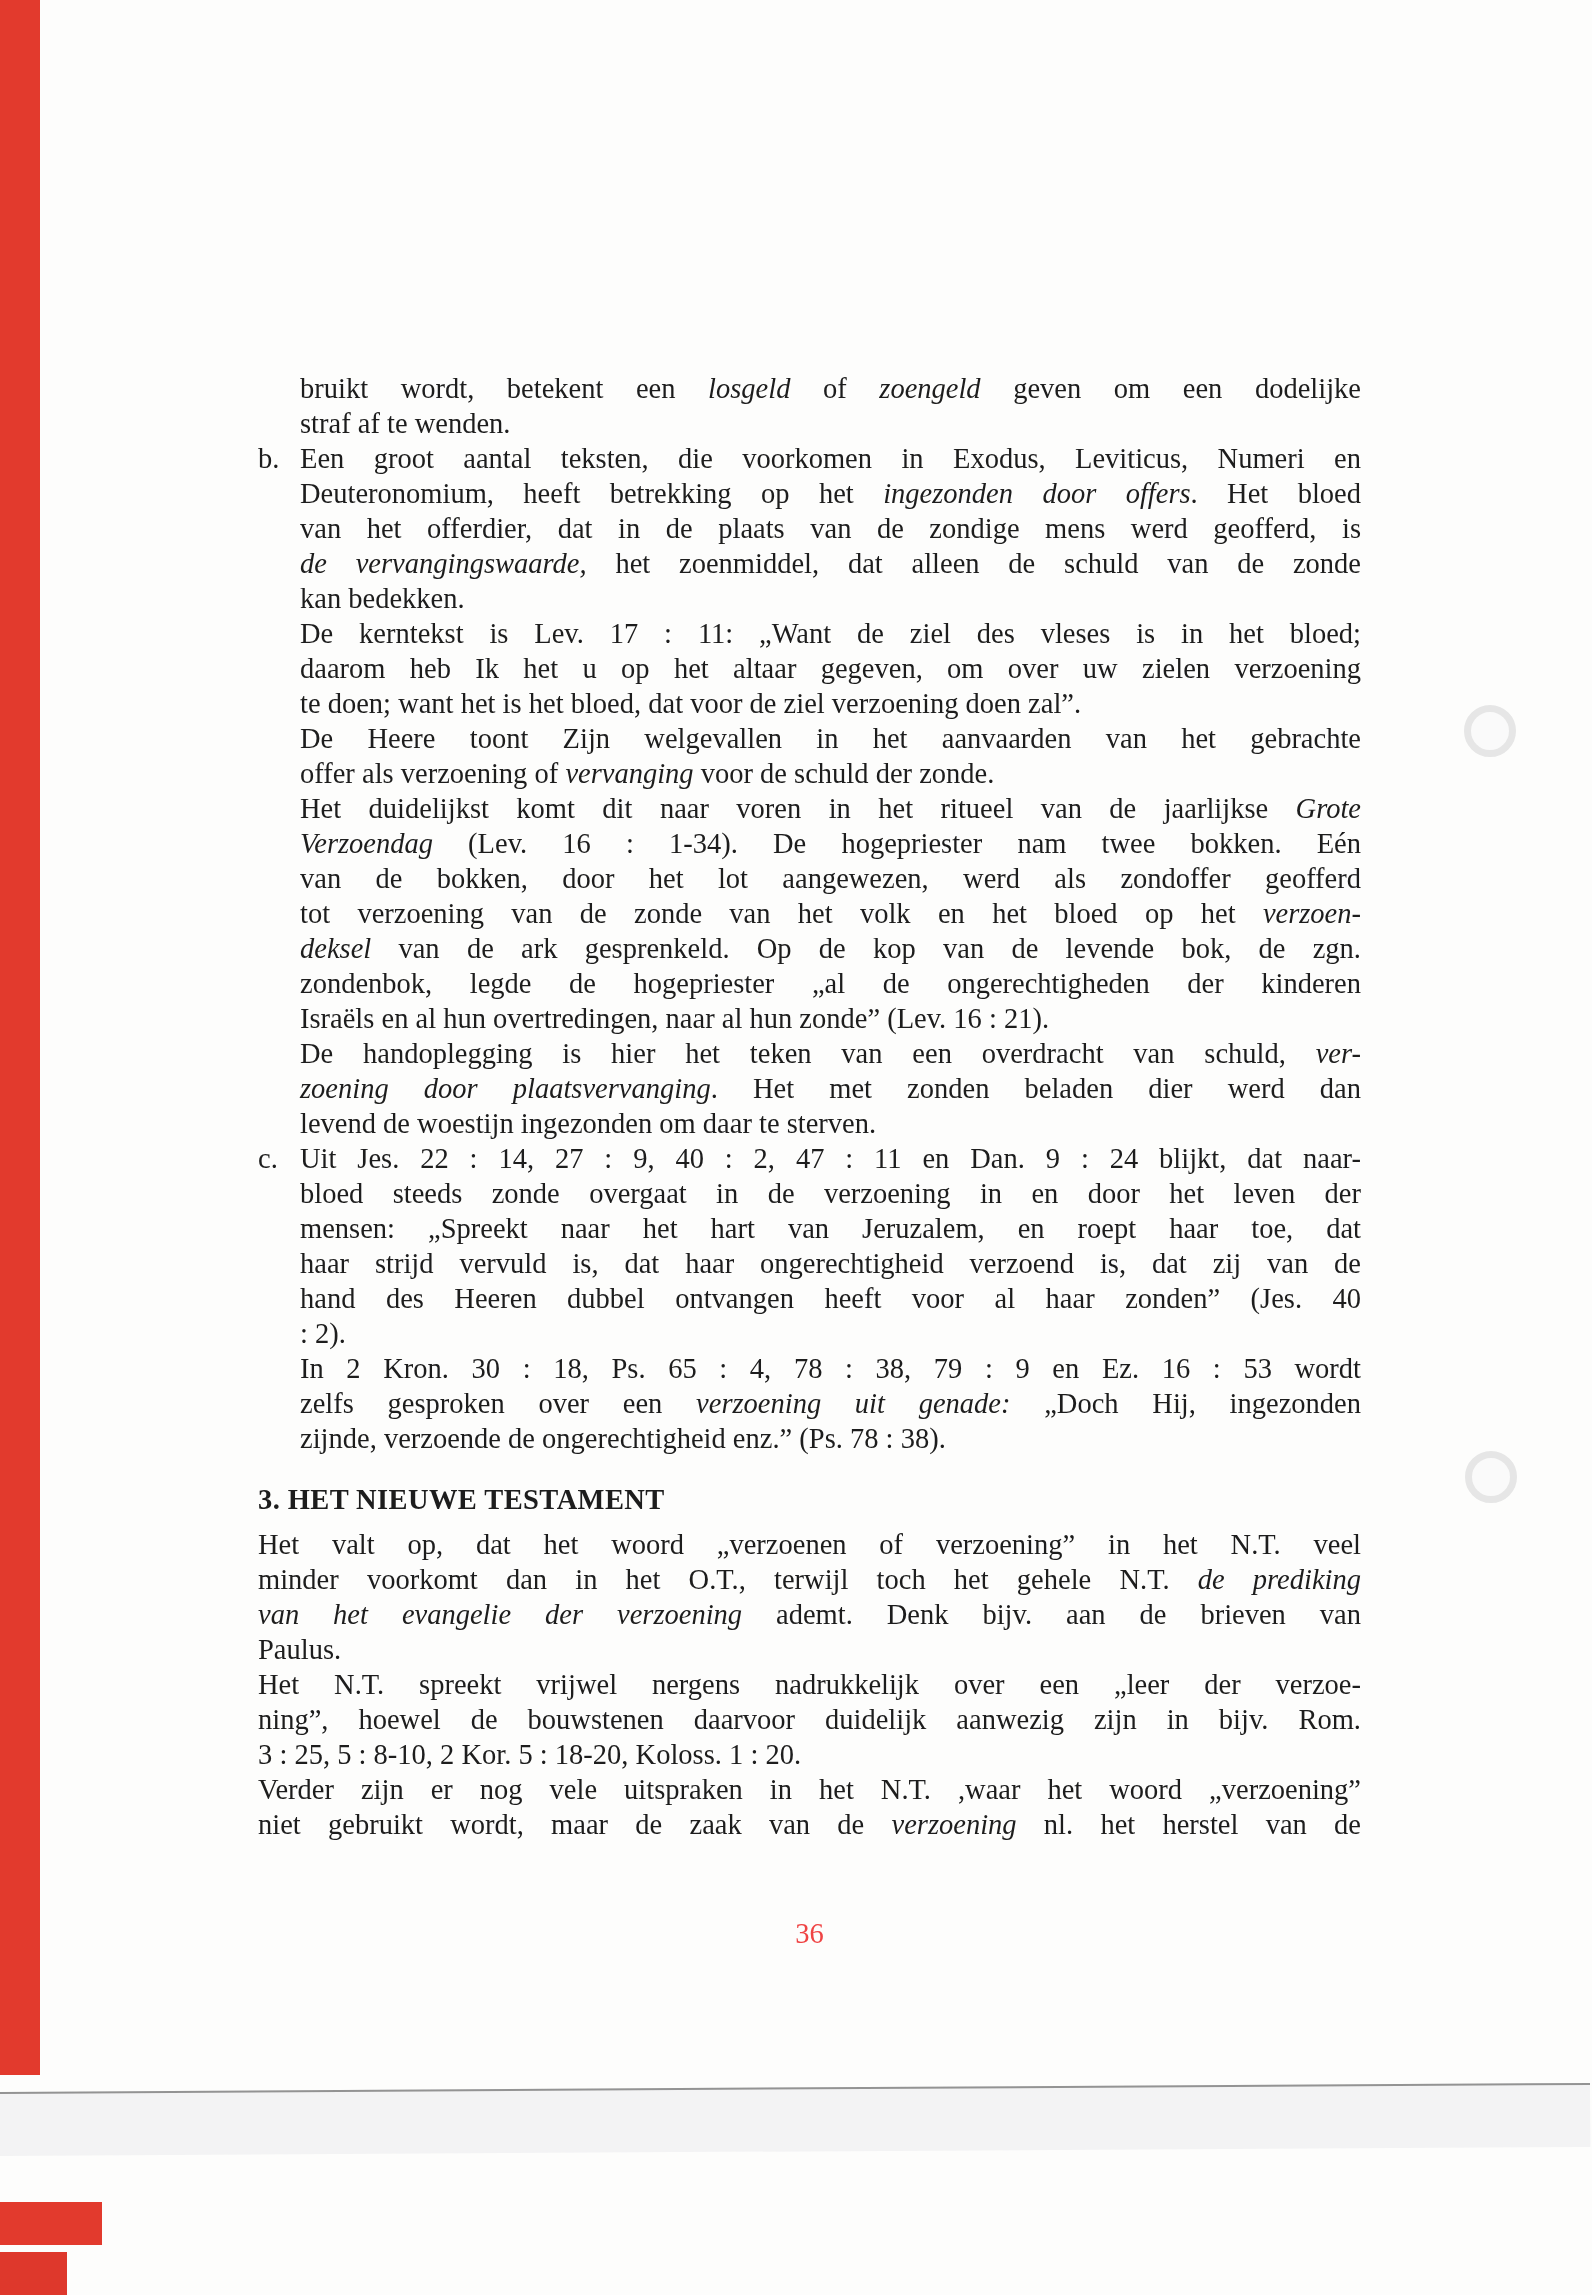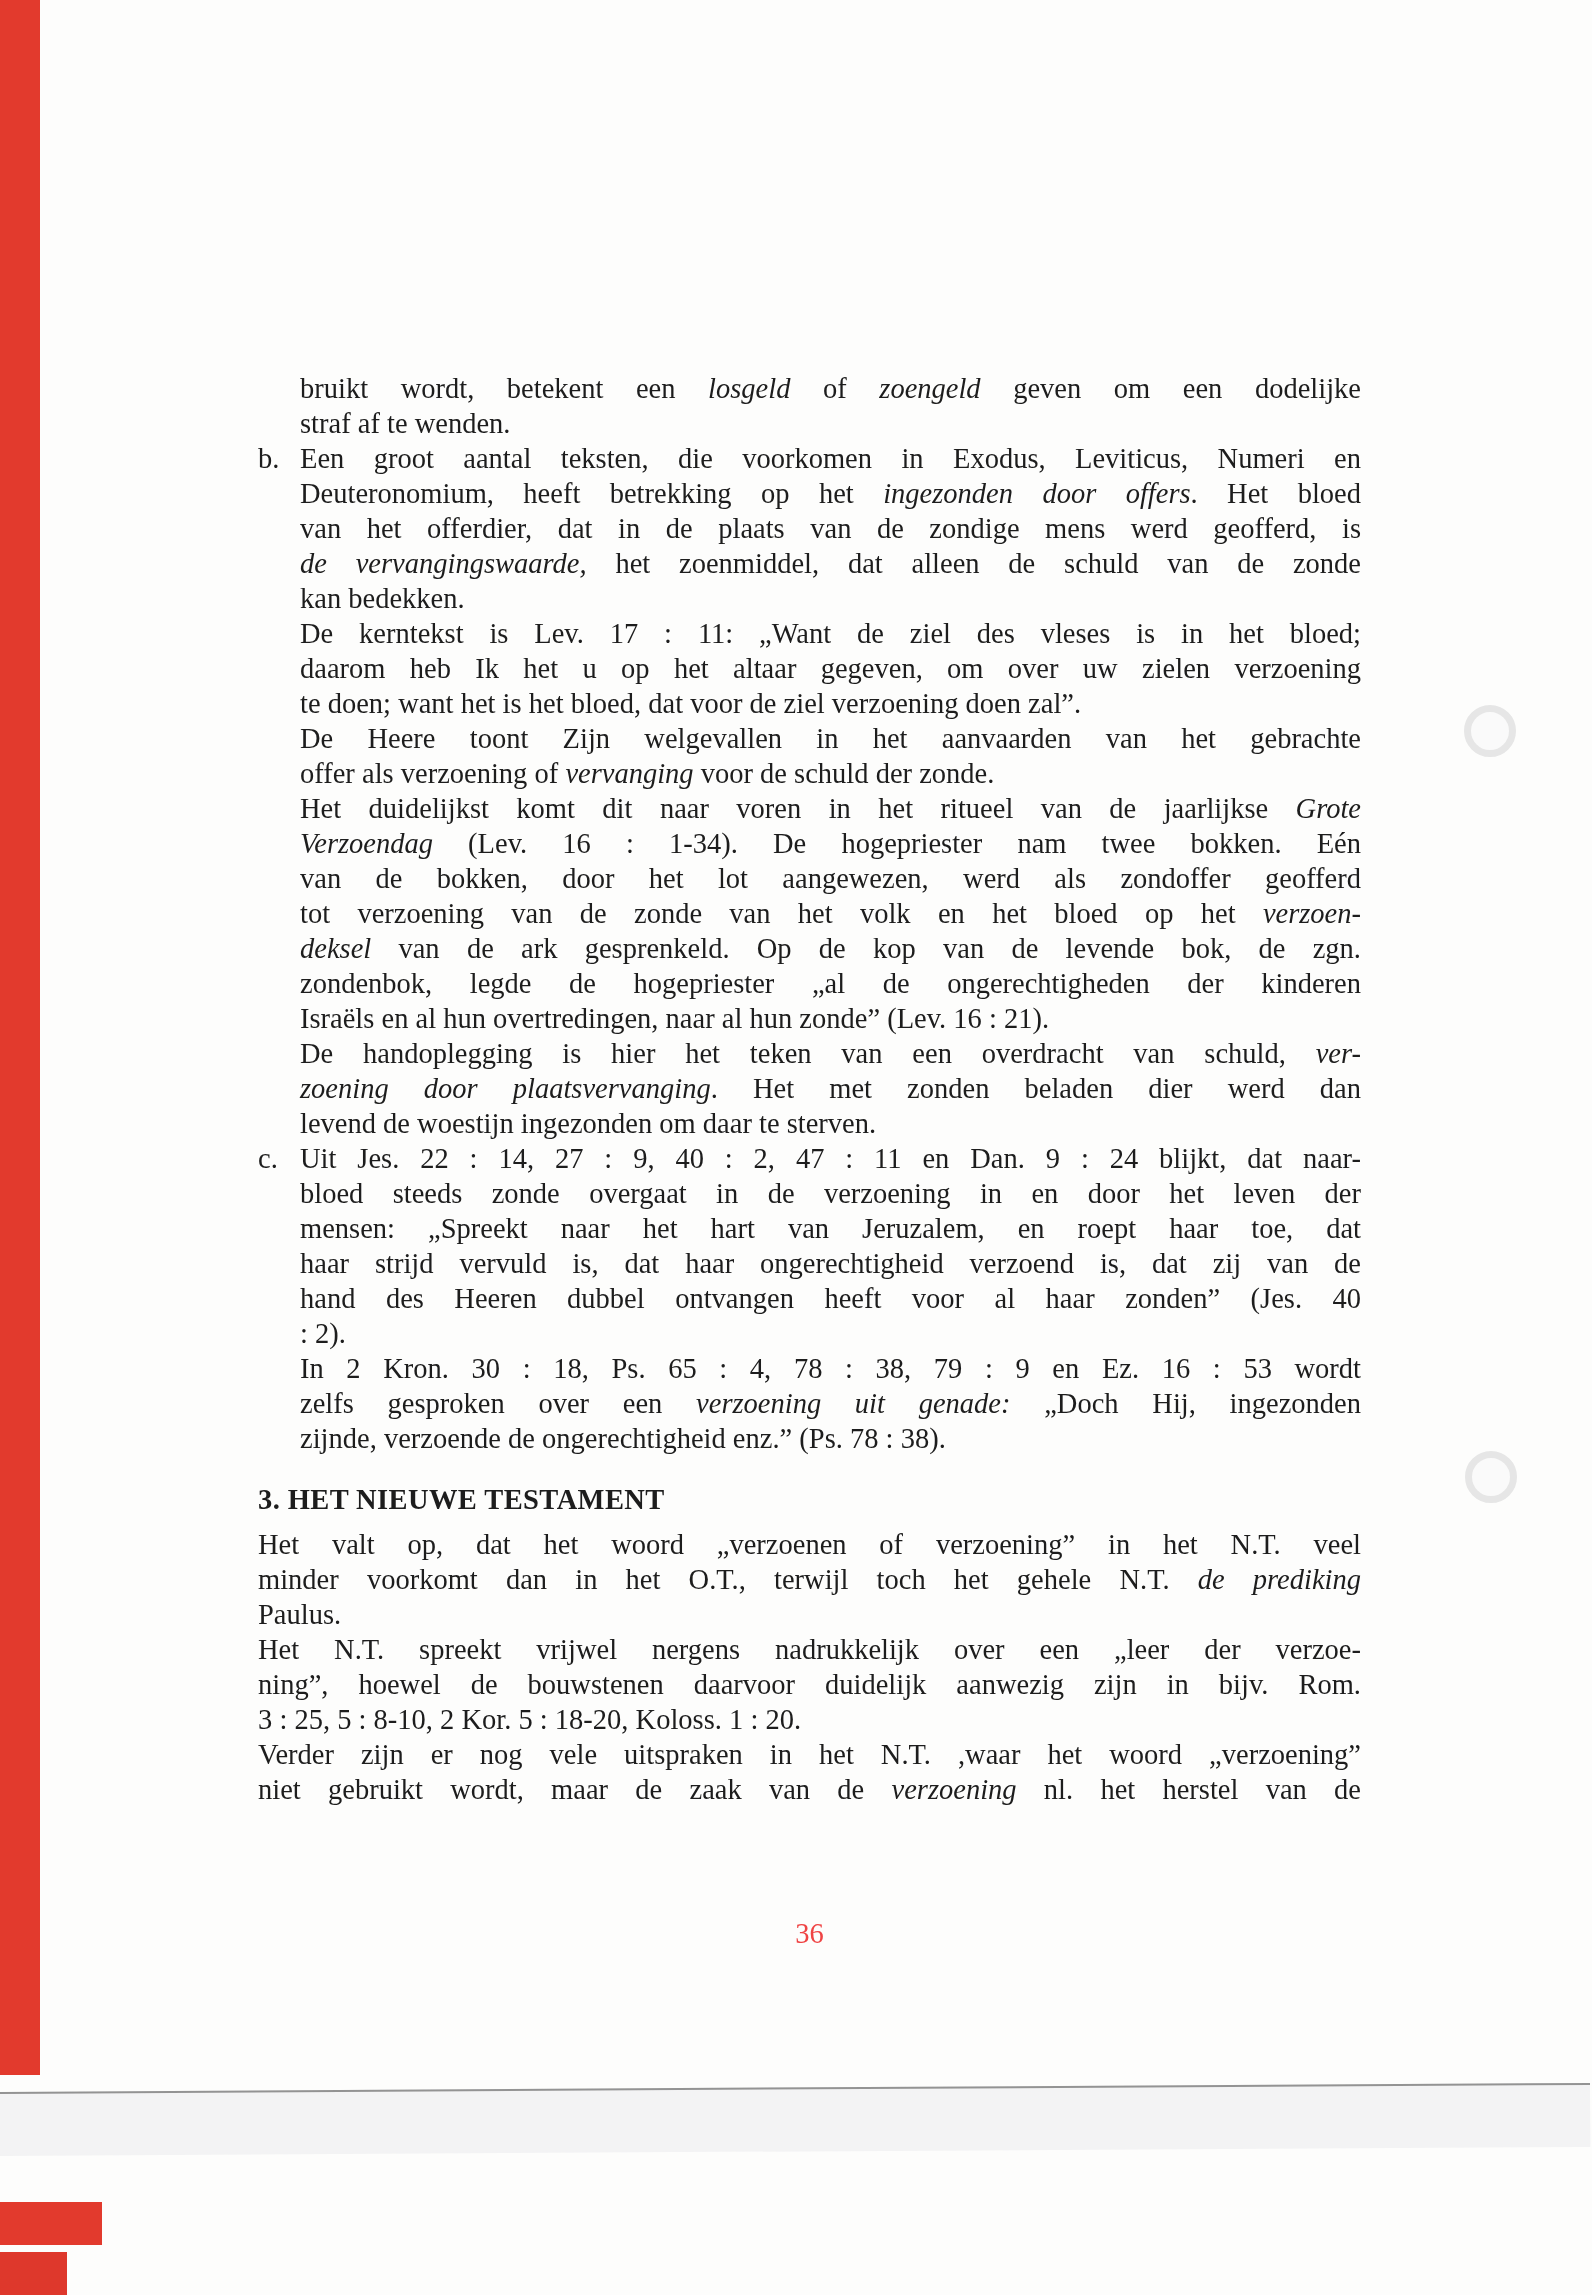--- a/index.html
+++ b/index.html
@@ -98,20 +98,21 @@
     </div>
     <div class="block indent">
       <div class="line j"><span>In 2 Kron. 30 : 18, Ps. 65 : 4, 78 : 38, 79 : 9 en Ez. 16 : 53 wordt</span></div>
       <div class="line j"><span>zelfs gesproken over een </span><span class="it">verzoening uit genade:</span><span> „Doch Hij, ingezonden</span></div>
       <div class="line"><span>zijnde, verzoende de ongerechtigheid enz.” (Ps. 78 : 38).</span></div>
     </div>
     <div class="heading">3. HET NIEUWE TESTAMENT</div>
     <div class="block">
       <div class="line j"><span>Het valt op, dat het woord „verzoenen of verzoening” in het N.T. veel</span></div>
       <div class="line j"><span>minder voorkomt dan in het O.T., terwijl toch het gehele N.T. </span><span class="it">de prediking</span></div>
+      <div class="line j"><span class="it">van het evangelie der verzoening</span><span> ademt. Denk bijv. aan de brieven van</span></div>
       <div class="line"><span>Paulus.</span></div>
     </div>
     <div class="block">
       <div class="line j"><span>Het N.T. spreekt vrijwel nergens nadrukkelijk over een „leer der verzoe-</span></div>
       <div class="line j"><span>ning”, hoewel de bouwstenen daarvoor duidelijk aanwezig zijn in bijv. Rom.</span></div>
       <div class="line"><span>3 : 25, 5 : 8-10, 2 Kor. 5 : 18-20, Koloss. 1 : 20.</span></div>
     </div>
     <div class="block">
       <div class="line j"><span>Verder zijn er nog vele uitspraken in het N.T. ,waar het woord „verzoening”</span></div>
       <div class="line j"><span>niet gebruikt wordt, maar de zaak van de </span><span class="it">verzoening</span><span> nl. het herstel van de</span></div>

